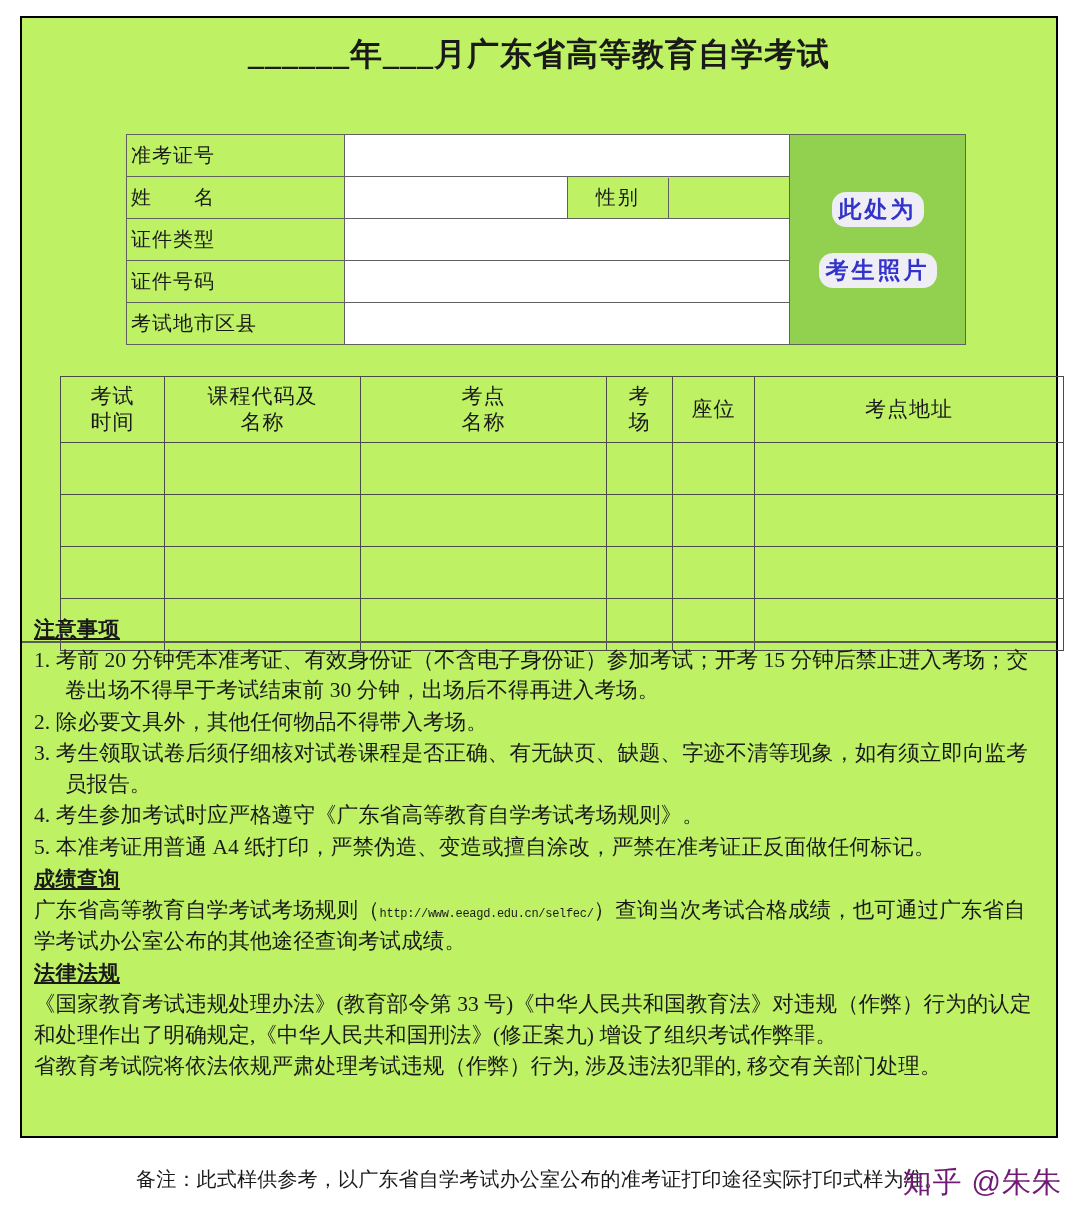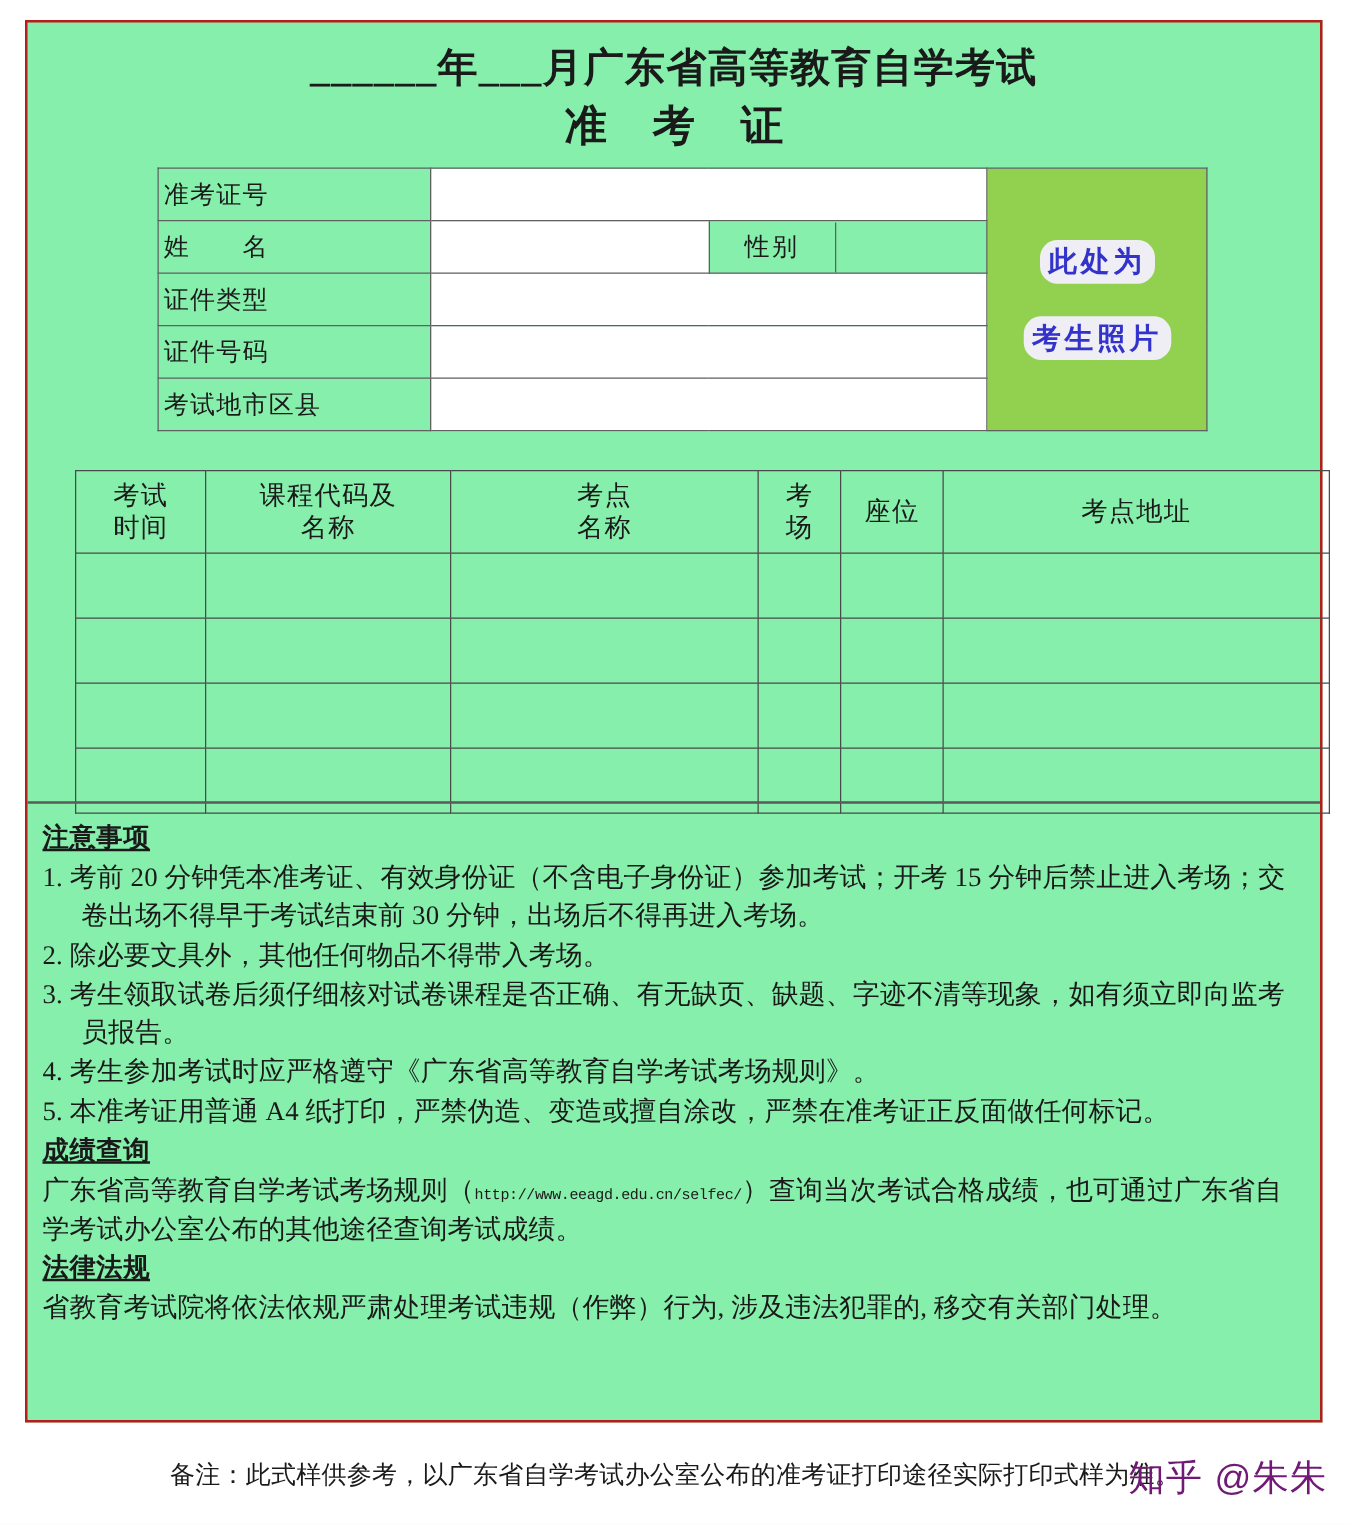--- a/index.html
+++ b/index.html
@@ -16,23 +16,23 @@
     overflow: hidden;
   }
 
   
   #doc-frame {
     position: absolute;
     left: 20px;
     top: 16px;
     width: 1038px;
     height: 1122px;
-    border: 2px solid #b91c1c;
+    border: 2px solid #000000;
     box-sizing: border-box;
-    background: #86efac;
+    background: #bef264;
   }
 
   
   #title-block {
     text-align: center;
     padding-top: 16px;
   }
   .title-line1 {
     font-size: 32px;
     font-weight: bold;
@@ -141,21 +141,21 @@
     top: 623px;
     width: 100%;
     height: 2px;
     background: #5a5a5a;
   }
 
   
   #notes {
     position: absolute;
     left: 12px;
-    top: 636px;
+    top: 594px;
     right: 10px;
     font-size: 21.5px;
     line-height: 1.42;
   }
   .sec-head {
     font-weight: bold;
     font-size: 21px;
     text-decoration: underline;
     letter-spacing: 0.5px;
     margin: 2px 0 1px 0;
@@ -200,21 +200,20 @@
     white-space: nowrap;
   }
 </style>
 </head>
 <body>
 
 <div id="doc-frame">
 
   <div id="title-block">
     <div class="title-line1">______年___月广东省高等教育自学考试</div>
-    <div class="title-line2">准 考 证</div>
   </div>
 
   <table id="info-table">
     <tbody>
         <tr>
       <td class="lbl-cell">准考证号</td>
       <td class="val-cell" colspan="2"></td>
       <td class="photo-cell" rowspan="5">
         <div class="photo-inner">
           <span class="photo-text">此处为</span>
@@ -322,20 +321,21 @@
     <div class="note-item">1. 考前 20 分钟凭本准考证、有效身份证（不含电子身份证）参加考试；开考 15 分钟后禁止进入考场；交卷出场不得早于考试结束前 30 分钟，出场后不得再进入考场。</div>
     <div class="note-item">2. 除必要文具外，其他任何物品不得带入考场。</div>
     <div class="note-item">3. 考生领取试卷后须仔细核对试卷课程是否正确、有无缺页、缺题、字迹不清等现象，如有须立即向监考员报告。</div>
     <div class="note-item">4. 考生参加考试时应严格遵守《广东省高等教育自学考试考场规则》。</div>
     <div class="note-item">5. 本准考证用普通 A4 纸打印，严禁伪造、变造或擅自涂改，严禁在准考证正反面做任何标记。</div>
 
     <div class="sec-head">成绩查询</div>
     <div class="para"><span>广东省高等教育自学考试考场规则（</span><span class="mono-url">http://www.eeagd.edu.cn/selfec/</span><span>）查询当次考试合格成绩，也可通过广东省自学考试办公室公布的其他途径查询考试成绩。</span></div>
 
     <div class="sec-head">法律法规</div>
+    <div class="para">《国家教育考试违规处理办法》(教育部令第 33 号)《中华人民共和国教育法》对违规（作弊）行为的认定和处理作出了明确规定,《中华人民共和国刑法》(修正案九) 增设了组织考试作弊罪。</div>
     <div class="para">省教育考试院将依法依规严肃处理考试违规（作弊）行为, 涉及违法犯罪的, 移交有关部门处理。</div>
 
   </div>
 
 </div>
 
 <div id="footer-note">备注：此式样供参考，以广东省自学考试办公室公布的准考证打印途径实际打印式样为准。</div>
 
 <div id="watermark">知乎 @朱朱</div>
 

